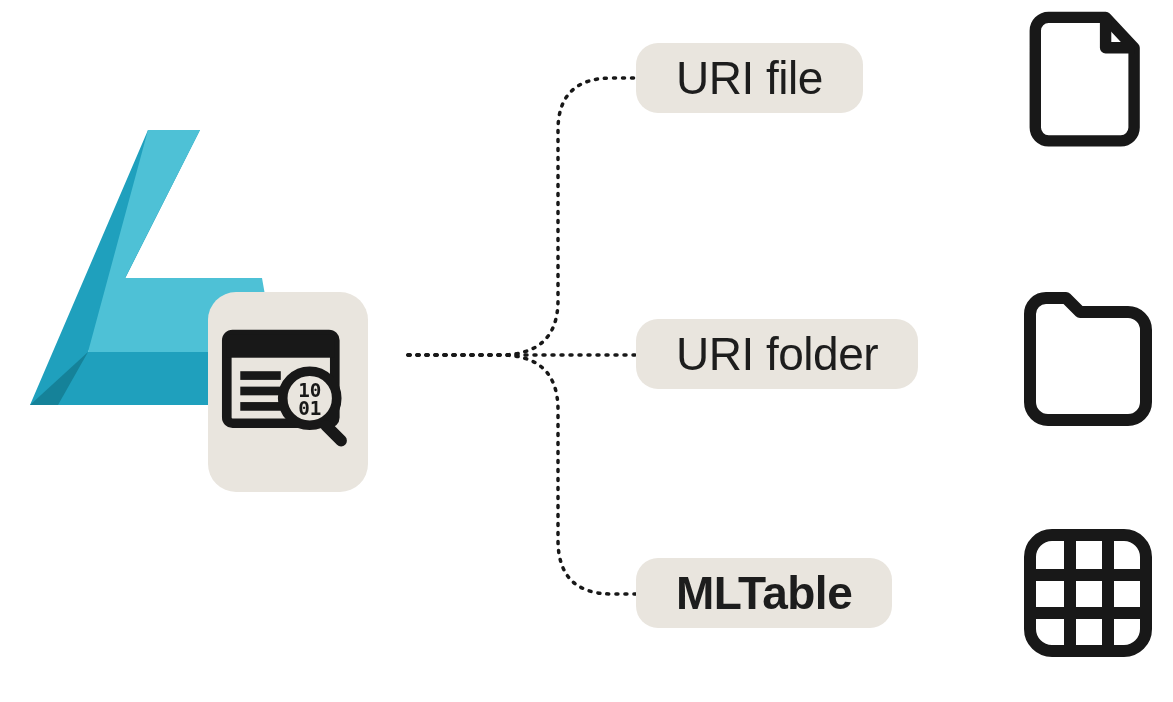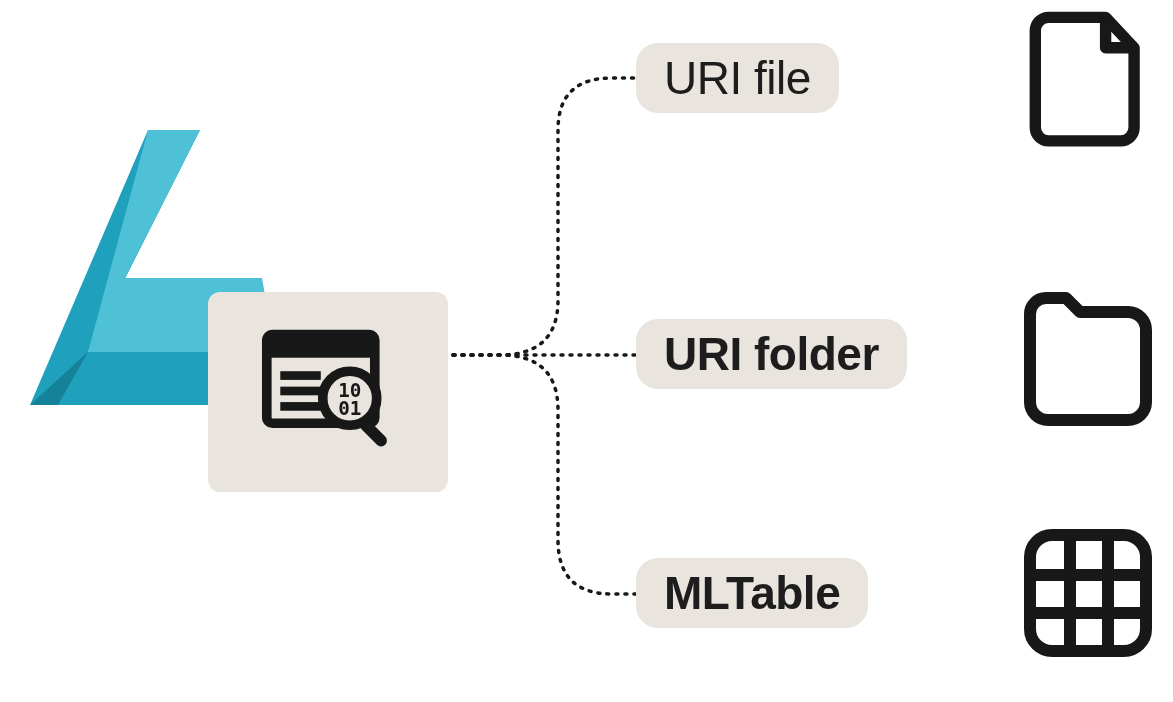--- a/index.html
+++ b/index.html
@@ -21,45 +21,45 @@
     position: absolute;
     left: 30px;
     top: 130px;
     width: 250px;
     height: 290px;
   }
   .data-asset-tile {
     position: absolute;
     left: 208px;
     top: 292px;
-    width: 240px;
+    width: 160px;
     height: 200px;
     background: #e9e5de;
-    border-radius: 12px;
+    border-radius: 28px;
     display: flex;
     align-items: center;
     justify-content: center;
   }
   .data-asset-tile svg {
     width: 135px;
     height: 135px;
   }
   .pill {
     position: absolute;
     background: #e9e5de;
     border-radius: 22px;
-    padding: 8px 28px;
+    padding: 8px 40px;
     font-size: 46px;
     color: #1d1d1d;
     font-weight: 400;
     white-space: nowrap;
     letter-spacing: -0.5px;
   }
   .pill-1 { left: 636px; top: 43px; }
-  .pill-2 { left: 636px; top: 319px; font-weight: bold; }
+  .pill-2 { left: 636px; top: 319px; }
   .pill-3 { left: 636px; top: 558px; font-weight: bold; }
   .end-icon {
     position: absolute;
     width: 140px;
     height: 140px;
     display: flex;
     align-items: center;
     justify-content: center;
   }
   .end-icon svg { width: 100%; height: 100%; }

